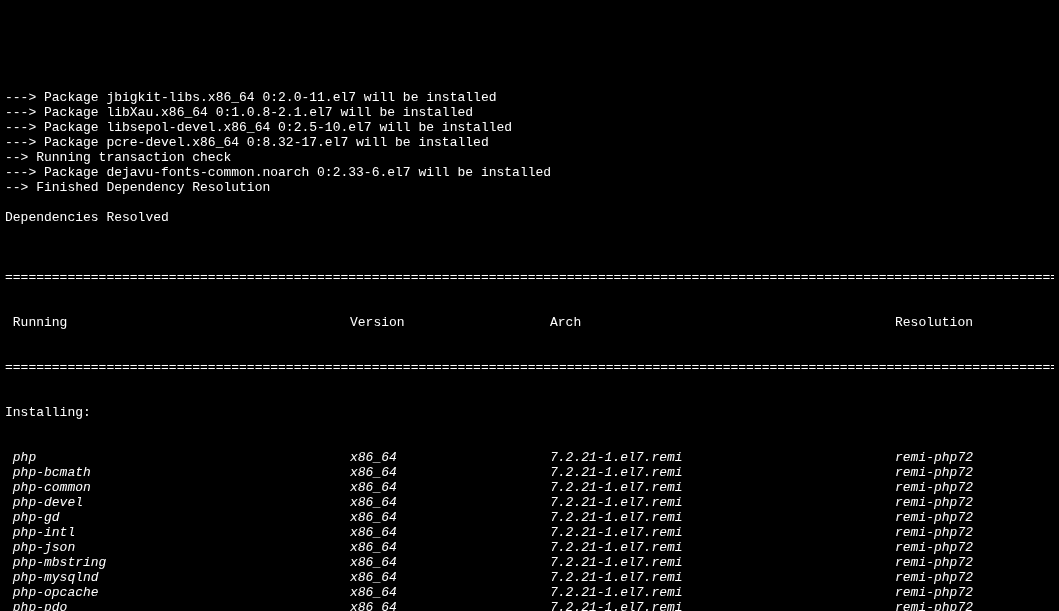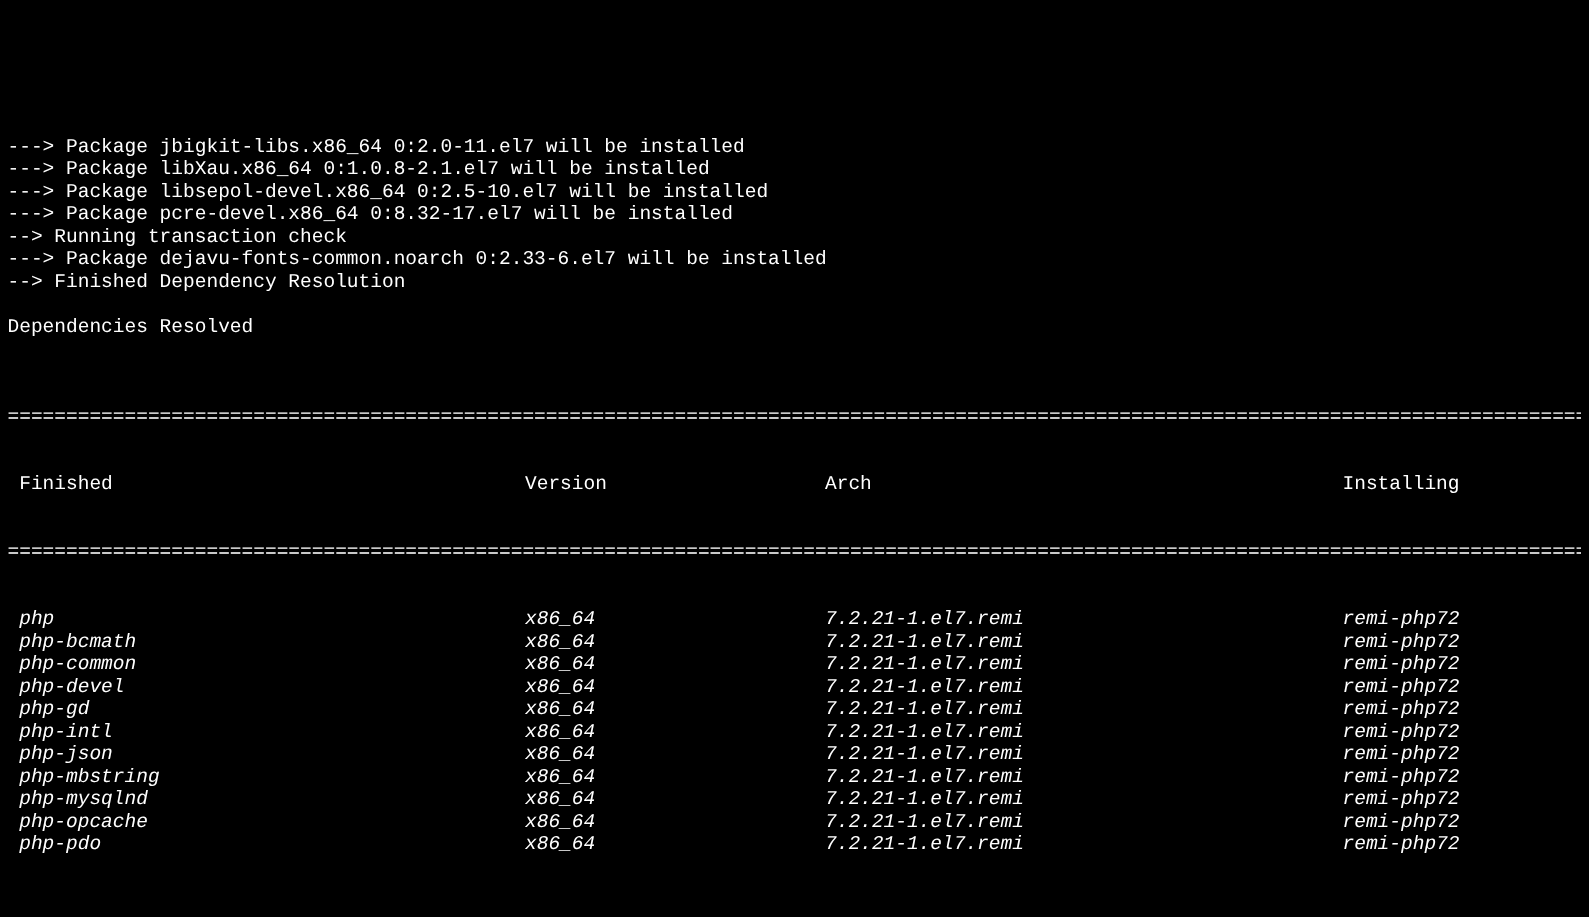--- a/index.html
+++ b/index.html
@@ -42,25 +42,26 @@
   </style>
 </head>
 <body>
 
 
 
 <div class="terminal">
   <div id="preamble-container"><div class="line">---&gt; Package jbigkit-libs.x86_64 0:2.0-11.el7 will be installed</div><div class="line">---&gt; Package libXau.x86_64 0:1.0.8-2.1.el7 will be installed</div><div class="line">---&gt; Package libsepol-devel.x86_64 0:2.5-10.el7 will be installed</div><div class="line">---&gt; Package pcre-devel.x86_64 0:8.32-17.el7 will be installed</div><div class="line">--&gt; Running transaction check</div><div class="line">---&gt; Package dejavu-fonts-common.noarch 0:2.33-6.el7 will be installed</div><div class="line">--&gt; Finished Dependency Resolution</div><div class="line">&nbsp;</div><div class="line">Dependencies Resolved</div><div class="line">&nbsp;</div></div>
   <div class="line divider">===============================================================================================================================================</div>
   <div class="header-row">
-    <span> Finished</span>
+    <span> Running</span>
     <span>Version</span>
     <span>Arch</span>
-    <span>Installing</span>
+    <span>Resolution</span>
   </div>
   <div class="line divider">===============================================================================================================================================</div>
+  <div class="line">Installing:</div>
   <div id="installing-container"><div class="pkg-row"><span> php</span><span>x86_64</span><span>7.2.21-1.el7.remi</span><span>remi-php72</span></div><div class="pkg-row"><span> php-bcmath</span><span>x86_64</span><span>7.2.21-1.el7.remi</span><span>remi-php72</span></div><div class="pkg-row"><span> php-common</span><span>x86_64</span><span>7.2.21-1.el7.remi</span><span>remi-php72</span></div><div class="pkg-row"><span> php-devel</span><span>x86_64</span><span>7.2.21-1.el7.remi</span><span>remi-php72</span></div><div class="pkg-row"><span> php-gd</span><span>x86_64</span><span>7.2.21-1.el7.remi</span><span>remi-php72</span></div><div class="pkg-row"><span> php-intl</span><span>x86_64</span><span>7.2.21-1.el7.remi</span><span>remi-php72</span></div><div class="pkg-row"><span> php-json</span><span>x86_64</span><span>7.2.21-1.el7.remi</span><span>remi-php72</span></div><div class="pkg-row"><span> php-mbstring</span><span>x86_64</span><span>7.2.21-1.el7.remi</span><span>remi-php72</span></div><div class="pkg-row"><span> php-mysqlnd</span><span>x86_64</span><span>7.2.21-1.el7.remi</span><span>remi-php72</span></div><div class="pkg-row"><span> php-opcache</span><span>x86_64</span><span>7.2.21-1.el7.remi</span><span>remi-php72</span></div><div class="pkg-row"><span> php-pdo</span><span>x86_64</span><span>7.2.21-1.el7.remi</span><span>remi-php72</span></div></div>
   
   
 </div>
 
 
 
 
 </body></html>

